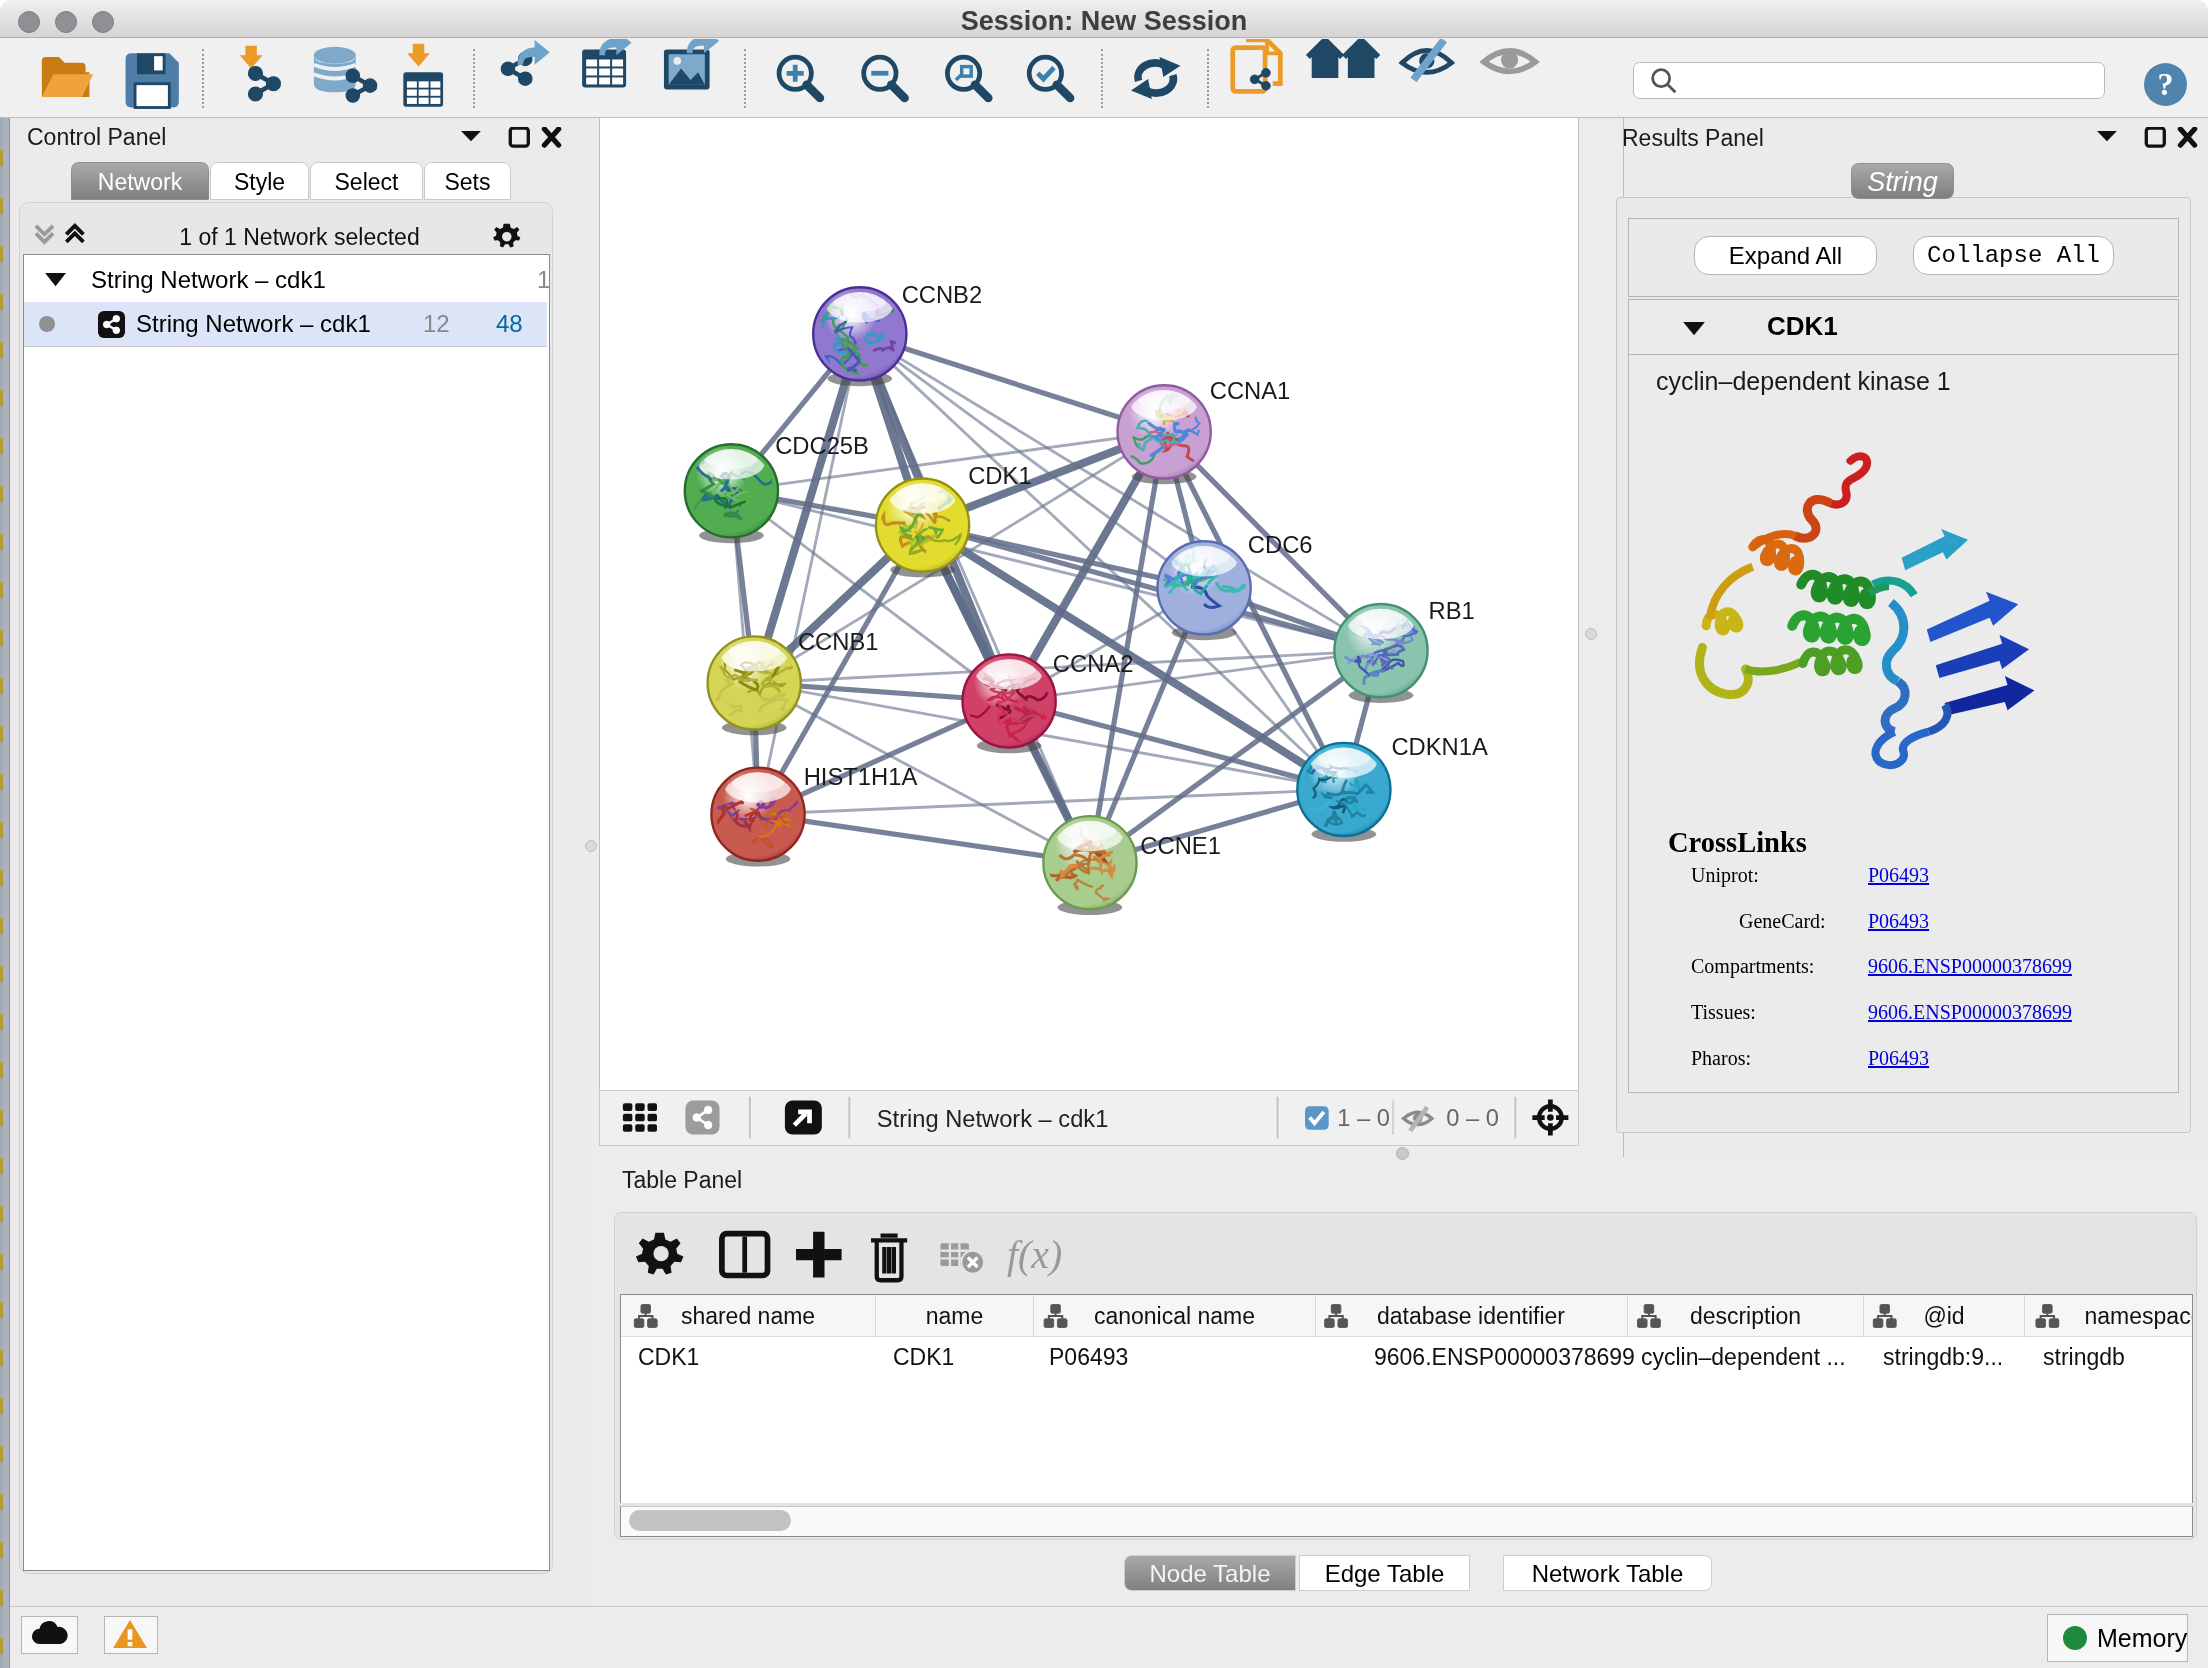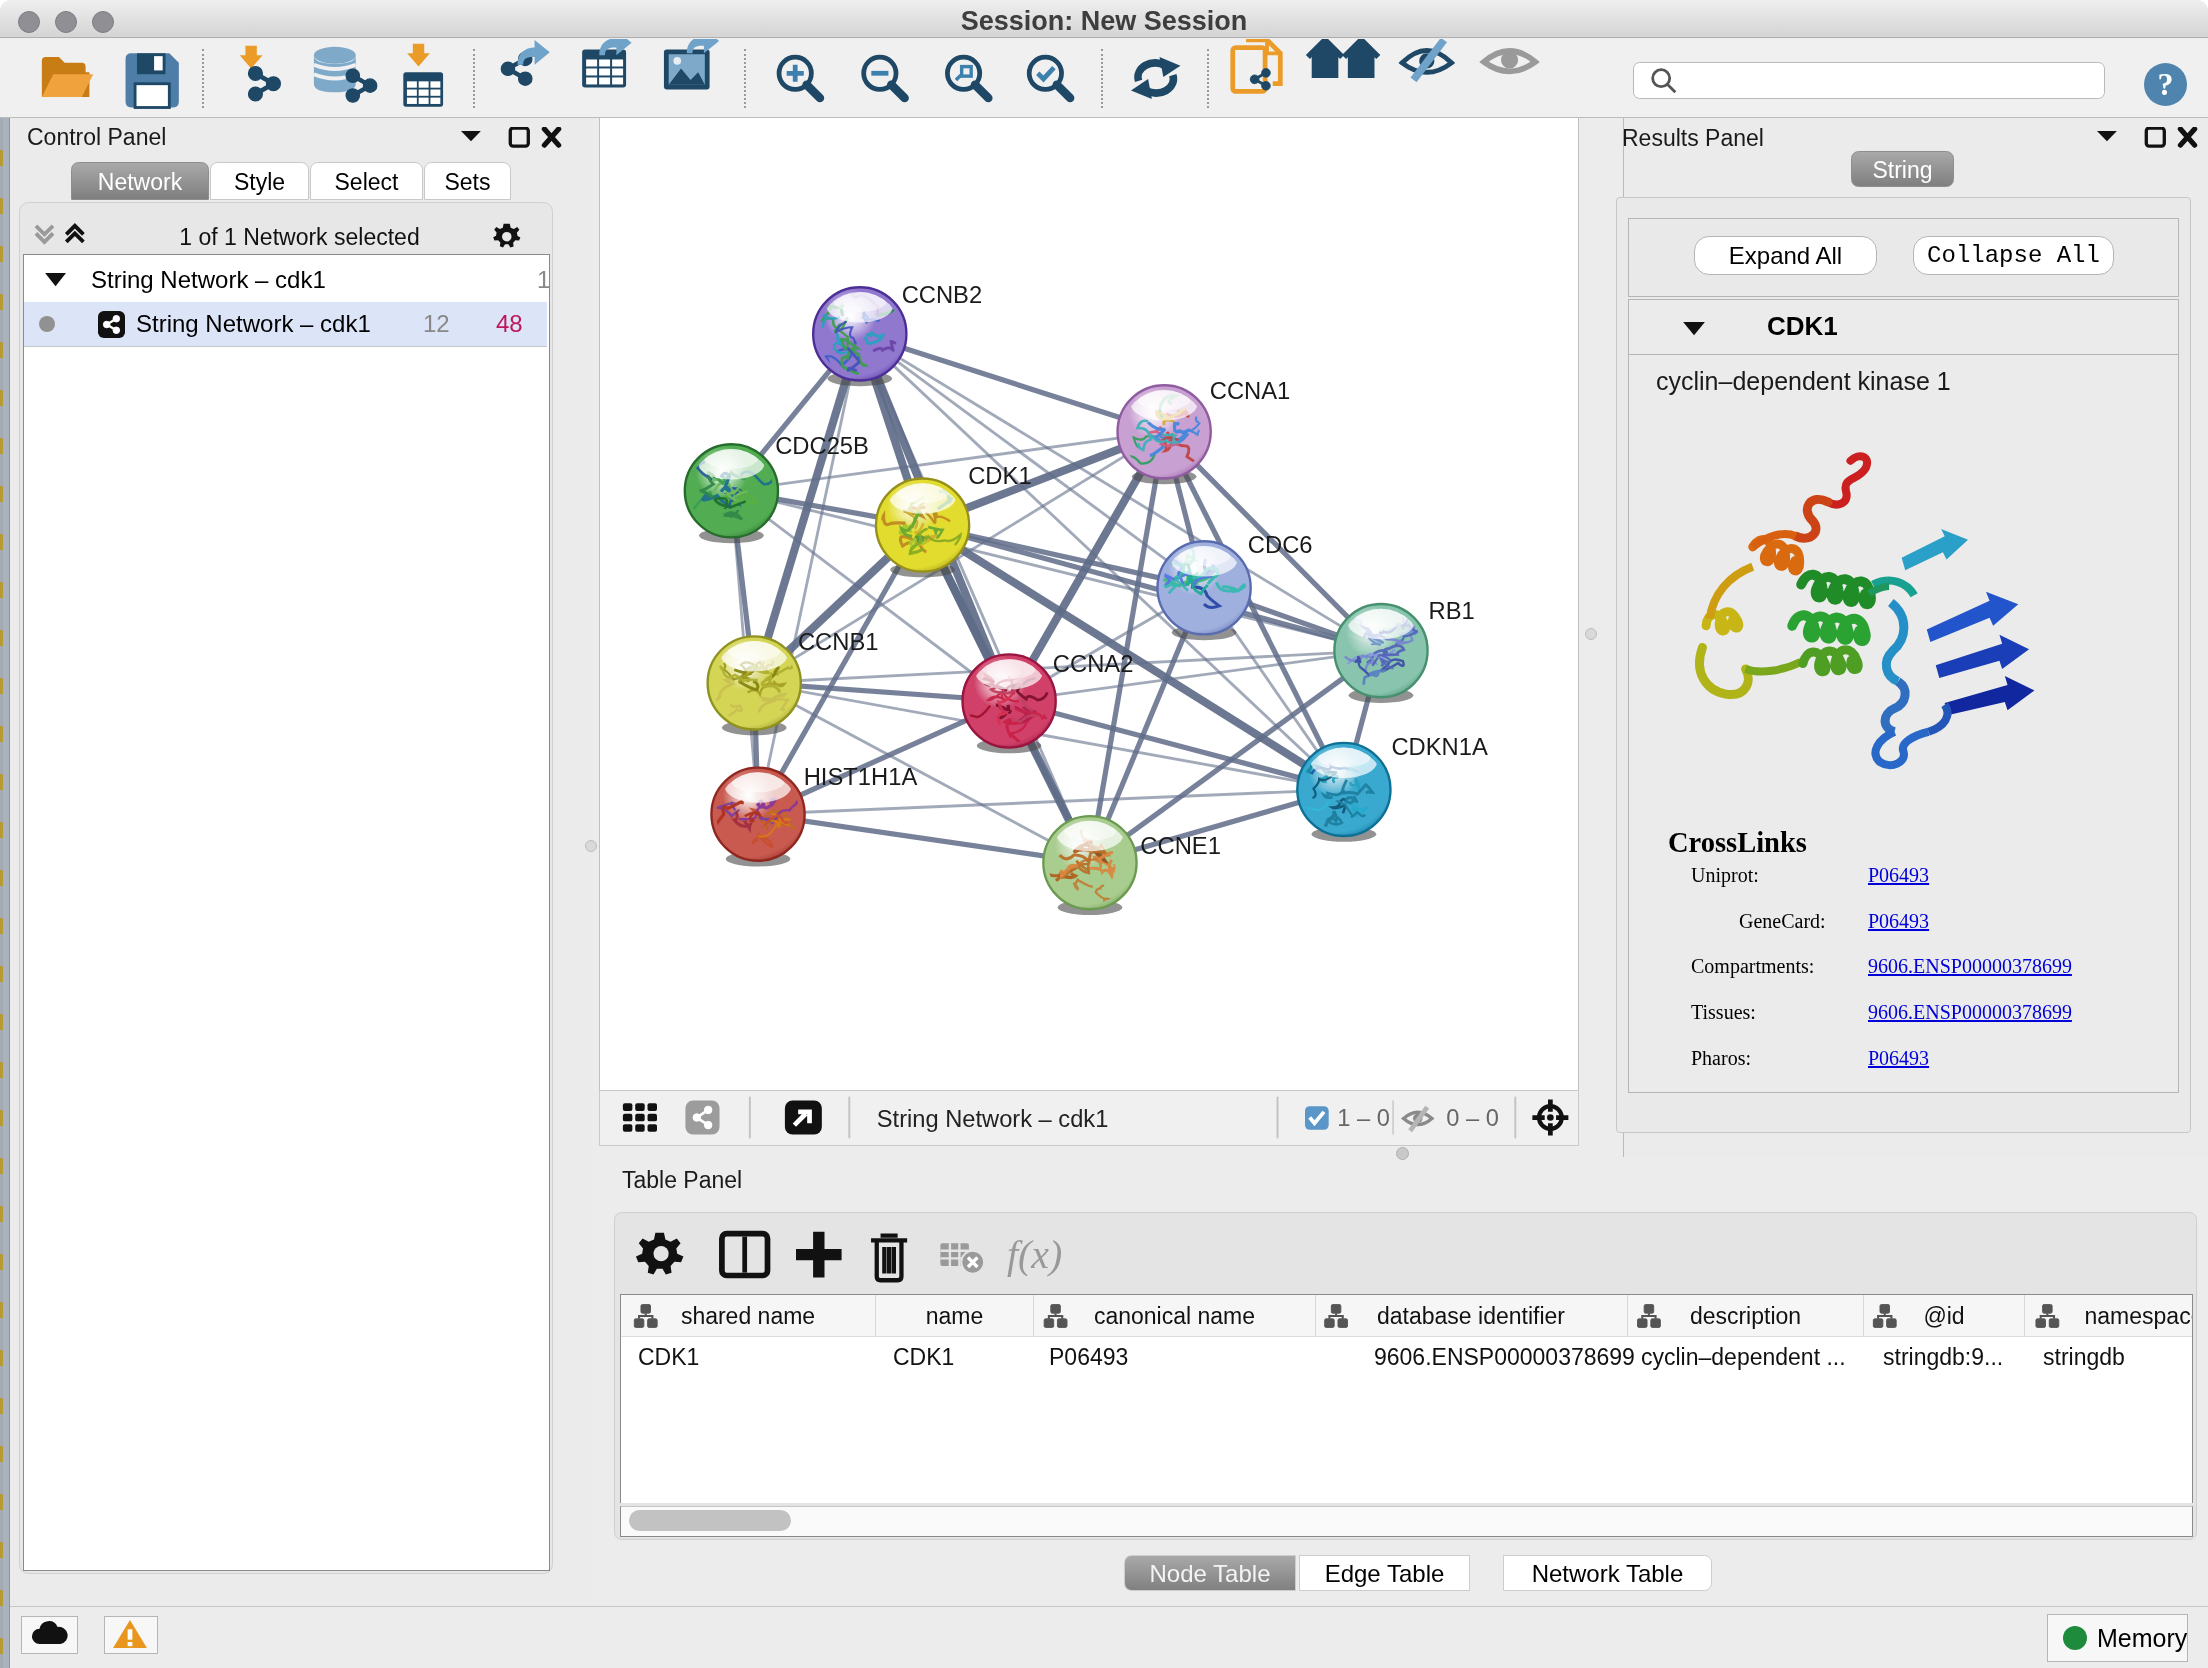--- a/index.html
+++ b/index.html
@@ -41,23 +41,23 @@
     border-left:1px solid #c0c0c0; border-right:1px solid #c0c0c0;}
   #cfooter { left:599px; top:1090px; width:980px; height:56px; background:#f0f0f0;
     border:1px solid #c9c9c9; }
 
   
   #rp { left:1623px; top:118px; width:586px; height:1039px; background:#ebebeb;
     border-left:1.9px solid #bbb; }
   #rp-title { position:absolute; left:1622px; top:125px; font-size:23px; color:#1a1a1a; }
   #rp-outer { position:absolute; left:1616px; top:197px; width:575px; height:936px;
     background:#e9e9e9; border:1.9px solid #c6c6c6; border-radius:3.8px; }
-  #stringtab { position:absolute; left:1851px; top:151px; width:103px; height:36px;
+  #stringtab { position:absolute; left:1851px; top:163px; width:103px; height:36px;
     background:linear-gradient(#a9a9a9,#7f7f7f); border:1px solid #8e8e8e; border-radius:7.6px;
-    color:#fff; font-size:23px; text-align:center; line-height:36px; z-index:5;}
+    color:#fff; font-size:27px; text-align:center; line-height:36px; z-index:5;font-style:italic;}
   #rp-btnbox { position:absolute; left:1628px; top:218px; width:551px; height:79px;
     border:1.9px solid #b5b5b5; background:#e9e9e9; }
   .rbtn { position:absolute; height:39px; background:#fff; border:1px solid #b5b5b5;
     border-radius:15px; font-size:24px; text-align:center; color:#000; }
   #cdk1box { position:absolute; left:1628px; top:299px; width:551px; height:794px;
     border:1.9px solid #b5b5b5; background:#ebebeb; }
   #cdk1hdr { position:absolute; left:0; top:0; width:100%; height:55px; border-bottom:1.9px solid #b5b5b5; }
   .serif { font-family:"Liberation Serif", serif; }
   .xl { color:#0000d8; text-decoration:underline; }
   .xlrow { position:absolute; font-size:20px; }
@@ -290,21 +290,21 @@
       <rect x="0" y="0" width="28" height="28" rx="6" fill="#111"></rect>
       <g fill="#fff" stroke="#fff">
           <circle cx="19" cy="8" r="3.4"></circle>
           <circle cx="9" cy="14" r="3.4"></circle>
           <circle cx="19" cy="20" r="3.4"></circle>
       <path d="M9 14 L19 8 M9 14 L19 20" stroke-width="2.4"></path>
         </g>
     </svg>
     <div style="position:absolute;left:112px;top:7.6px;font-size:24px;color:#000;">String Network – cdk1</div>
     <div style="position:absolute;left:399px;top:7.6px;font-size:24px;color:#888;">12</div>
-    <div style="position:absolute;left:472px;top:7.6px;font-size:24px;color:#be185d;">48</div>
+    <div style="position:absolute;left:472px;top:7.6px;font-size:24px;color:#0369a1;">48</div>
   </div>
 </div>
 
 <div class="abs" id="canvas"></div>
 <svg id="netsvg" class="abs" style="left:599px;top:118px" width="980" height="972" viewBox="630 124 1030 1022">
 <defs>
 <radialGradient id="g0" cx="0.40" cy="0.30" r="0.80">
 <stop offset="0" stop-color="#ffffff" stop-opacity="0.9"></stop>
         <stop offset="0.35" stop-color="#9178cf"></stop>
 <stop offset="0.82" stop-color="#9178cf"></stop>

